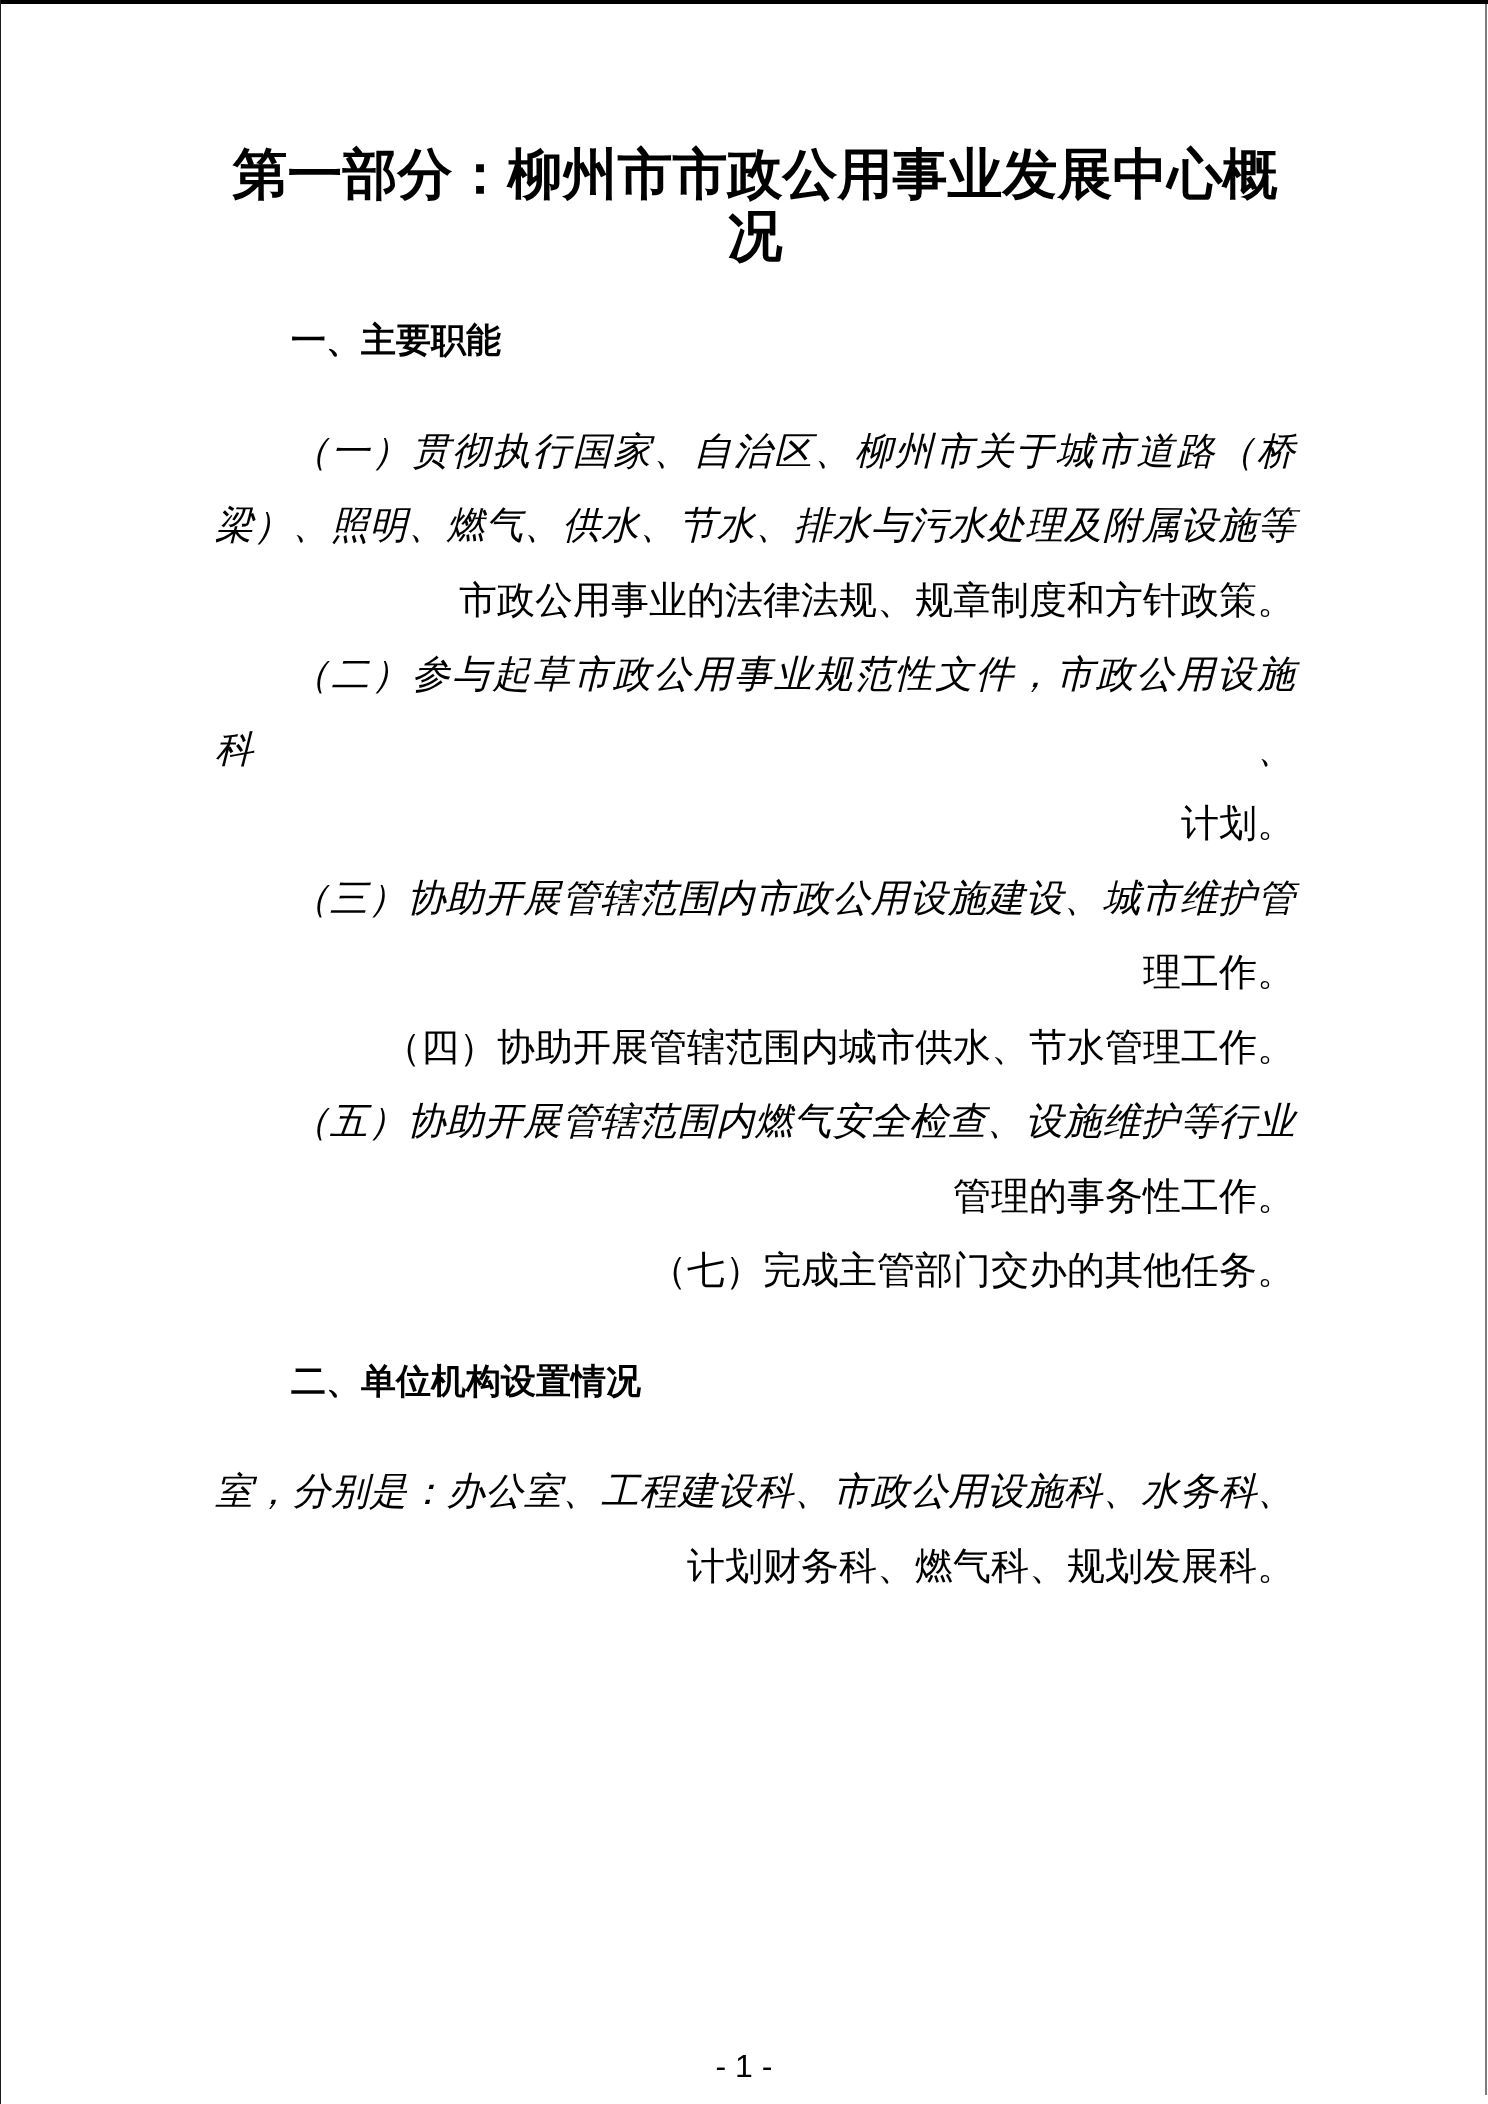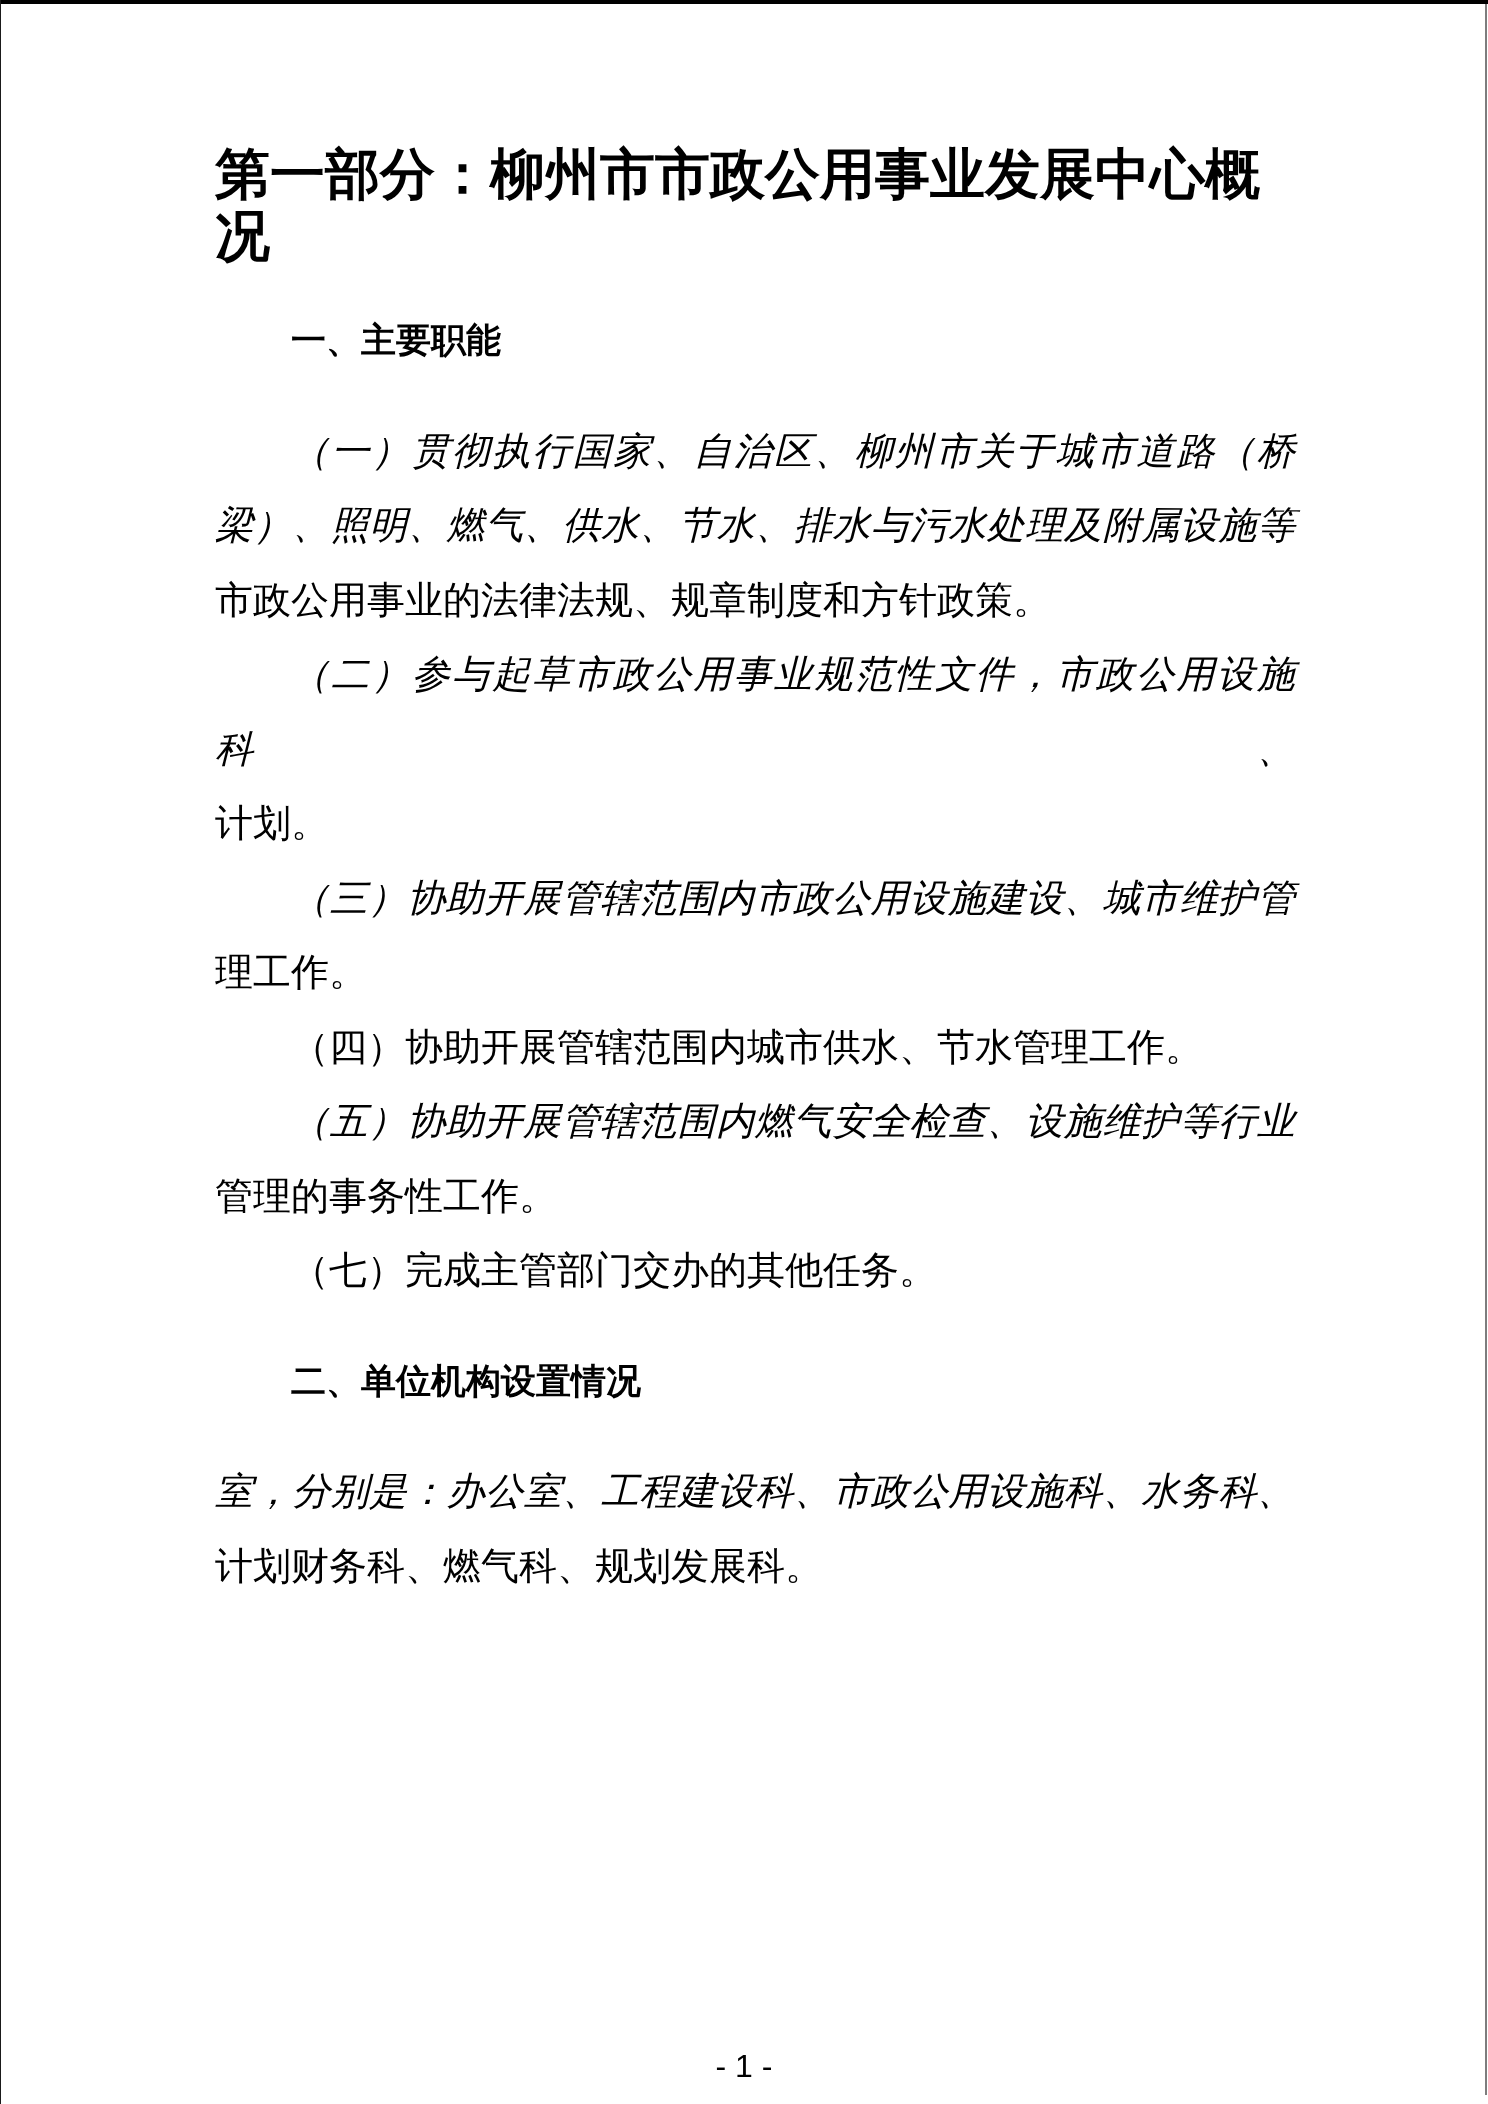--- a/index.html
+++ b/index.html
@@ -35,40 +35,41 @@
     background: #7d7d7d;
   }
   .content {
     padding: 143px 193px 0 215px; 
   }
   .doc-title {
     margin: 0 0 16px 0;
     font-size: 55px;
     line-height: 62px;
     font-weight: bold;
+    text-align: center;
     letter-spacing: 0;
   }
   .title-line {
     display: block;
   }
   .section-heading {
     margin: 36px 0 0 0;
     font-size: 35px;
     line-height: 74.5px;
     font-weight: bold;
     text-indent: 76px;
   }
   .section-body {
     margin-top: 36px;
   }
   .body-line {
     font-size: 38px;
     line-height: 74.5px;
     font-weight: normal;
-    text-align: left;
+    text-align: right;
   }
   .body-line.first-line {
     text-indent: 76px;
   }
   .body-line.fill {
     text-align: justify;
     text-align-last: justify;
     font-style: italic;
   }
   .page-footer {

